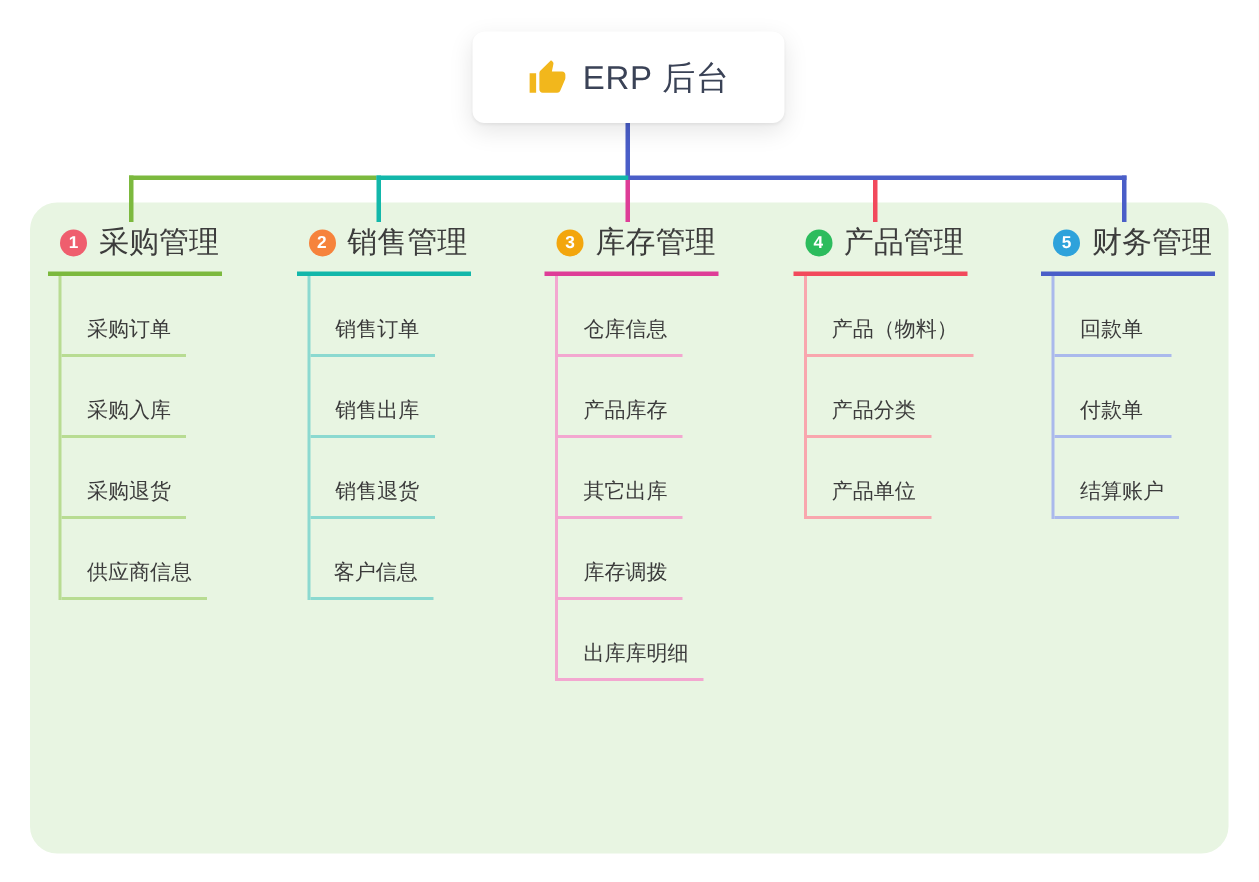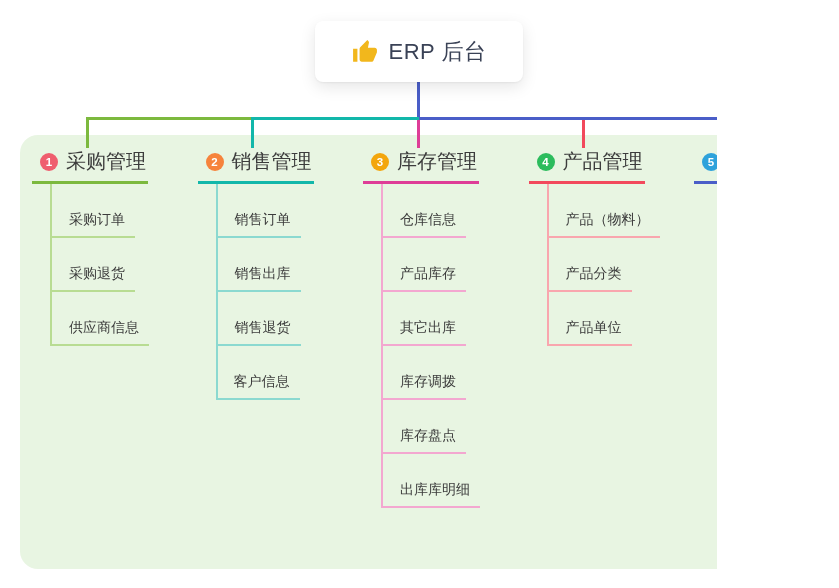--- a/index.html
+++ b/index.html
@@ -1,17 +1,17 @@
 <!DOCTYPE html>
 <html><head>
 <meta charset="utf-8">
 <style>
   html,body{margin:0;padding:0;background:#ffffff;}
   .canvas{
-    position:relative;width:717px;height:588px;background:#ffffff;overflow:hidden;
+    position:relative;width:839px;height:588px;background:#ffffff;overflow:hidden;
     font-family:"Liberation Sans","DejaVu Sans",sans-serif;
   }
   .panel{
     position:absolute;left:20px;top:135px;width:799px;height:434px;
     background:#e8f5e2;border-radius:18px;z-index:0;
   }
   .root-card{
     position:absolute;left:315px;top:21px;width:208px;height:61px;background:#ffffff;
     border-radius:8px;box-shadow:0 1px 2px rgba(0,0,0,.05),0 5px 16px rgba(0,0,0,.10);
     display:flex;align-items:center;justify-content:center;gap:11px;z-index:3;
@@ -23,21 +23,21 @@
   .branch{position:absolute;top:148px;}
   .branch-head{
     width:116px;border-bottom:3px solid #999;padding-bottom:6px;
     display:flex;align-items:center;gap:8px;cursor:pointer;
   }
   .badge{
     width:18px;height:18px;border-radius:50%;color:#fff;font-size:11.5px;font-weight:bold;
     display:flex;align-items:center;justify-content:center;flex:none;margin-left:8px;
   }
   .branch-label{font-size:20px;color:#3c3c3c;font-weight:500;white-space:nowrap;}
-  .leaves{margin-left:18px;border-left:2px solid #22c55e;}
+  .leaves{margin-left:7px;border-left:2px solid #22c55e;}
   .leaf{
     height:54px;box-sizing:border-box;display:flex;align-items:flex-end;
     padding:0 10px 7px 17px;border-bottom:2px solid #ccc;
     width:max-content;min-width:78px;font-size:14px;color:#3c3c3c;
     white-space:nowrap;cursor:pointer;
   }
 </style>
 </head>
 <body>
 
@@ -64,20 +64,21 @@
   </div>
 
   <div class="branches" id="branches">
       <div class="branch" style="left: 32px;">
         <div class="branch-head" style="border-bottom-color: rgb(124, 185, 62);">
           <span class="badge" style="background: rgb(239, 94, 110);">1</span>
           <span class="branch-label">采购管理</span>
         </div>
         <div class="leaves" style="border-left-color: rgb(184, 220, 146);">
           <div class="leaf" style="border-bottom-color: rgb(184, 220, 146);">采购订单</div>
+          <div class="leaf" style="border-bottom-color: rgb(184, 220, 146);">采购入库</div>
           <div class="leaf" style="border-bottom-color: rgb(184, 220, 146);">采购退货</div>
           <div class="leaf" style="border-bottom-color: rgb(184, 220, 146);">供应商信息</div>
         </div>
       </div>
       <div class="branch" style="left: 197.5px;">
         <div class="branch-head" style="border-bottom-color: rgb(18, 183, 170);">
           <span class="badge" style="background: rgb(246, 131, 60);">2</span>
           <span class="branch-label">销售管理</span>
         </div>
         <div class="leaves" style="border-left-color: rgb(139, 217, 208);">
@@ -90,35 +91,39 @@
       <div class="branch" style="left: 363px;">
         <div class="branch-head" style="border-bottom-color: rgb(222, 61, 151);">
           <span class="badge" style="background: rgb(243, 166, 13);">3</span>
           <span class="branch-label">库存管理</span>
         </div>
         <div class="leaves" style="border-left-color: rgb(243, 167, 208);">
           <div class="leaf" style="border-bottom-color: rgb(243, 167, 208);">仓库信息</div>
           <div class="leaf" style="border-bottom-color: rgb(243, 167, 208);">产品库存</div>
           <div class="leaf" style="border-bottom-color: rgb(243, 167, 208);">其它出库</div>
           <div class="leaf" style="border-bottom-color: rgb(243, 167, 208);">库存调拨</div>
-          <div class="leaf" style="border-bottom-color: rgb(243, 167, 208);">库存盘点</div>
           <div class="leaf" style="border-bottom-color: rgb(243, 167, 208);">出库库明细</div>
         </div>
       </div>
       <div class="branch" style="left: 528.5px;">
         <div class="branch-head" style="border-bottom-color: rgb(242, 73, 92);">
           <span class="badge" style="background: rgb(44, 188, 93);">4</span>
           <span class="branch-label">产品管理</span>
         </div>
         <div class="leaves" style="border-left-color: rgb(249, 166, 174);">
           <div class="leaf" style="border-bottom-color: rgb(249, 166, 174);">产品（物料）</div>
           <div class="leaf" style="border-bottom-color: rgb(249, 166, 174);">产品分类</div>
           <div class="leaf" style="border-bottom-color: rgb(249, 166, 174);">产品单位</div>
         </div>
       </div>
       <div class="branch" style="left: 694px;">
         <div class="branch-head" style="border-bottom-color: rgb(74, 94, 200);">
           <span class="badge" style="background: rgb(46, 162, 219);">5</span>
           <span class="branch-label">财务管理</span>
         </div>
+        <div class="leaves" style="border-left-color: rgb(170, 185, 236);">
+          <div class="leaf" style="border-bottom-color: rgb(170, 185, 236);">回款单</div>
+          <div class="leaf" style="border-bottom-color: rgb(170, 185, 236);">付款单</div>
+          <div class="leaf" style="border-bottom-color: rgb(170, 185, 236);">结算账户</div>
+        </div>
       </div>
     </div>
 </div>
 
 </body></html>

